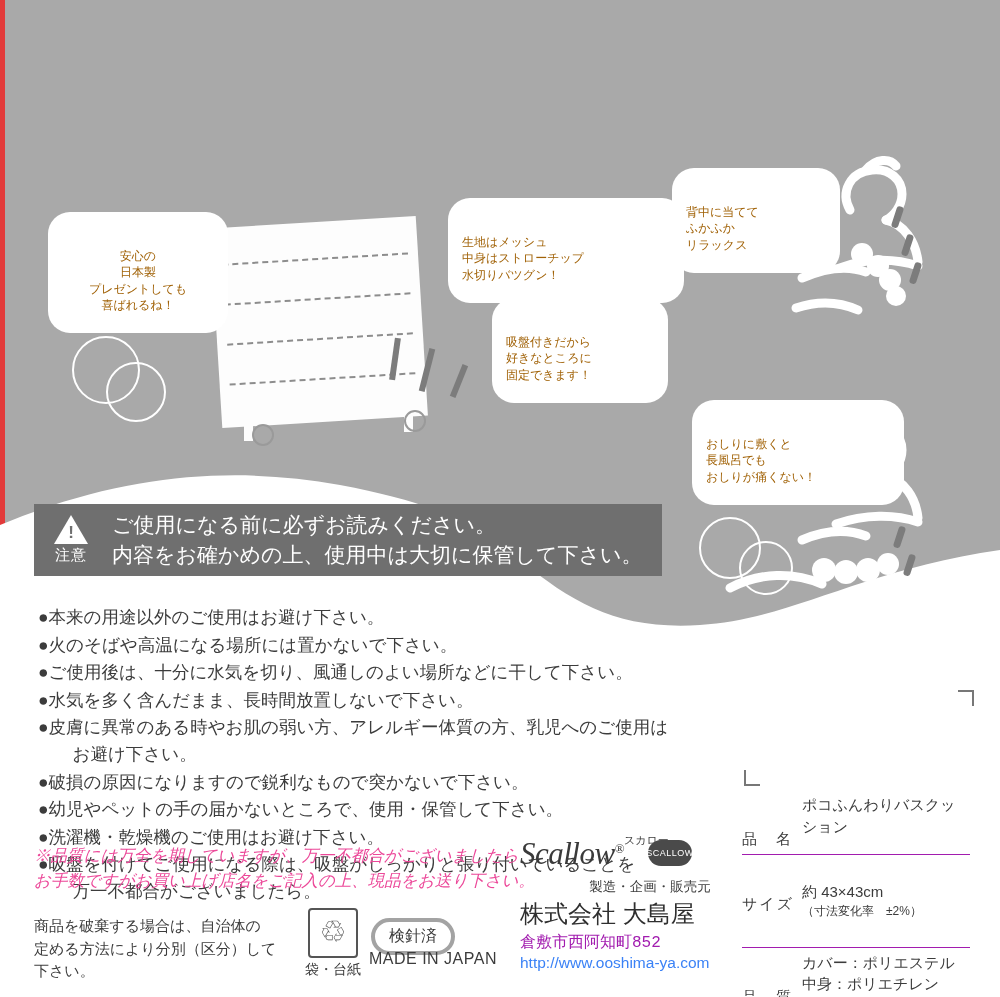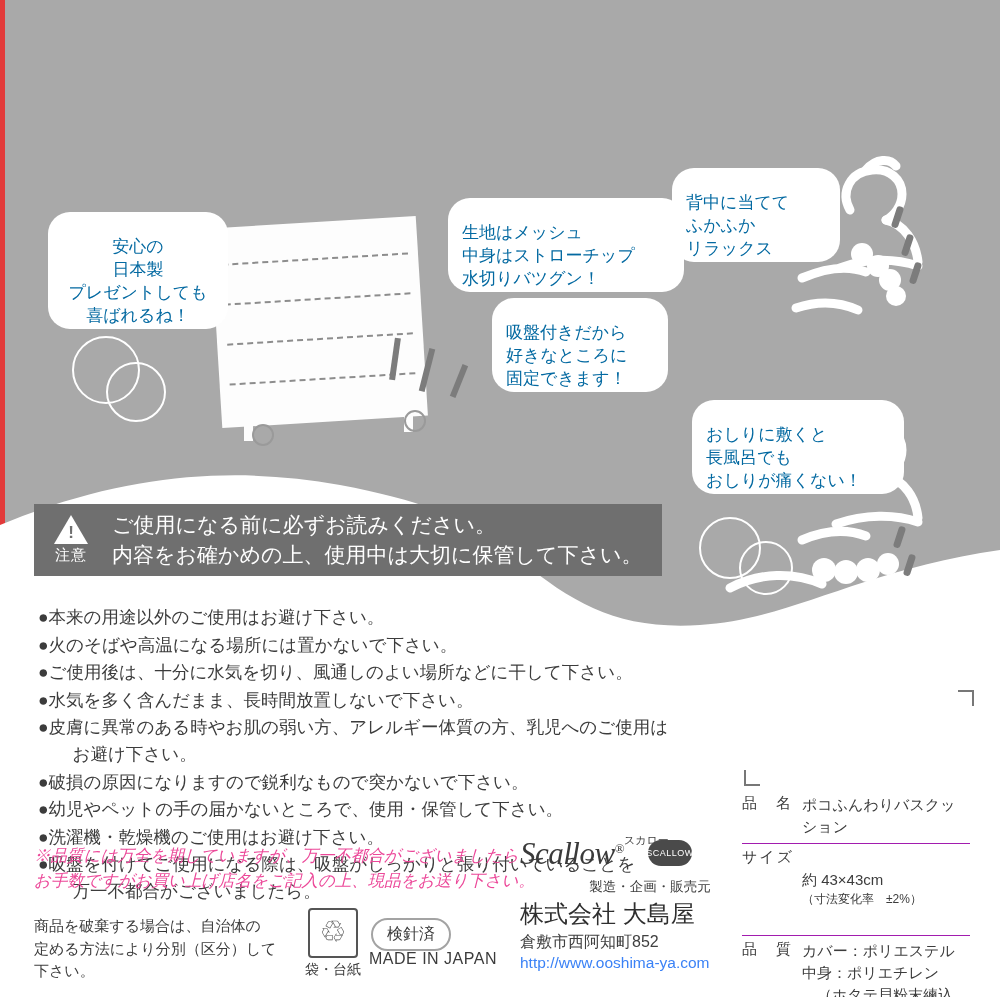--- a/index.html
+++ b/index.html
@@ -28,24 +28,24 @@
   
   .white-wave{
     position:absolute;left:0;top:430px;width:1000px;height:570px;
   }
   .white-wave svg{display:block;}
 
   
   .bubble{
     position:absolute;
     background:#ffffff;
-    color:#0369a1;
-    font-size:17px;
+    color:#a16207;
+    font-size:12px;
     line-height:1.35;
-    padding:1px 14px;
+    padding:20px 14px;
     border-radius:22px;
     white-space:pre-line;
     box-shadow:0 0 0 0 rgba(0,0,0,0);
   }
 
   
   .cushion{
     position:absolute;
     left:216px;top:222px;width:206px;height:200px;
     background:#fdfdfd;
@@ -116,51 +116,51 @@
   .recycle .rbox{
     width:46px;height:46px;margin:0 auto;border:2px solid #555;border-radius:4px;
     position:relative;
   }
   .recycle .rbox .arrow{
     position:absolute;font-size:30px;line-height:44px;width:100%;text-align:center;color:#555;
   }
   .recycle .rlabel{font-size:14px;margin-top:3px;color:#3c3c3c;white-space:nowrap;}
   .inspect{
     position:absolute;left:371px;top:918px;
-    border:2px solid #a3a3a3;border-radius:20px;padding:4px 14px;font-size:16px;color:#3c3c3c;
+    border:4px solid #a3a3a3;border-radius:20px;padding:4px 14px;font-size:16px;color:#3c3c3c;
   }
   .madein{
     position:absolute;left:369px;top:950px;font-size:16px;color:#3c3c3c;letter-spacing:.5px;
   }
 
   
   .brand{
     position:absolute;left:520px;top:836px;width:260px;
   }
   .brand .logo{
     font-family:"Liberation Serif", serif;font-size:31px;font-style:italic;color:#3a3a3a;letter-spacing:-.5px;
   }
   .brand .logo .reg{font-size:13px;vertical-align:super;font-style:normal;}
   .brand .kana{font-size:11px;color:#3a3a3a;position:absolute;left:104px;top:-3px;}
   .brand .badge{
     position:absolute;left:128px;top:4px;width:44px;height:26px;border-radius:13px;background:#4a4a4a;
     color:#fff;font-size:9px;display:flex;align-items:center;justify-content:center;letter-spacing:.5px;
   }
   .brand .maker{font-size:13.5px;margin-top:6px;color:#3c3c3c;text-align:center;}
   .brand .company{font-size:24px;margin-top:2px;color:#2f2f2f;}
-  .brand .addr{font-size:16px;margin-top:2px;color:#404040;}
+  .brand .addr{font-size:16px;margin-top:2px;color:#a21caf;font-family:Liberation Mono, monospace;}
   .brand .url{font-size:15.5px;margin-top:1px;color:#3b82f6;}
 
   
   .spec{
     position:absolute;left:742px;top:790px;width:228px;font-size:15px;color:#3c3c3c;
   }
   .spec .row{display:flex;padding:4px 0 5px 0;}
   .spec .row + .row{border-top:1px solid #a21caf;}
-  .spec .k{width:60px;flex:none;letter-spacing:2px;}
+  .spec .k{width:60px;flex:none;letter-spacing:2px;margin-top:36px;}
   .spec .v{flex:1;white-space:pre-line;line-height:1.45;}
   .spec .sub{font-size:12px;}
   .crop-tl{position:absolute;left:744px;top:770px;width:14px;height:14px;border-left:2px solid #777;border-bottom:2px solid #777;}
   .crop-tr{position:absolute;left:958px;top:690px;width:14px;height:14px;border-right:2px solid #777;border-top:2px solid #777;}
 
   .person{position:absolute;}
 </style>
 </head>
 <body>
 

